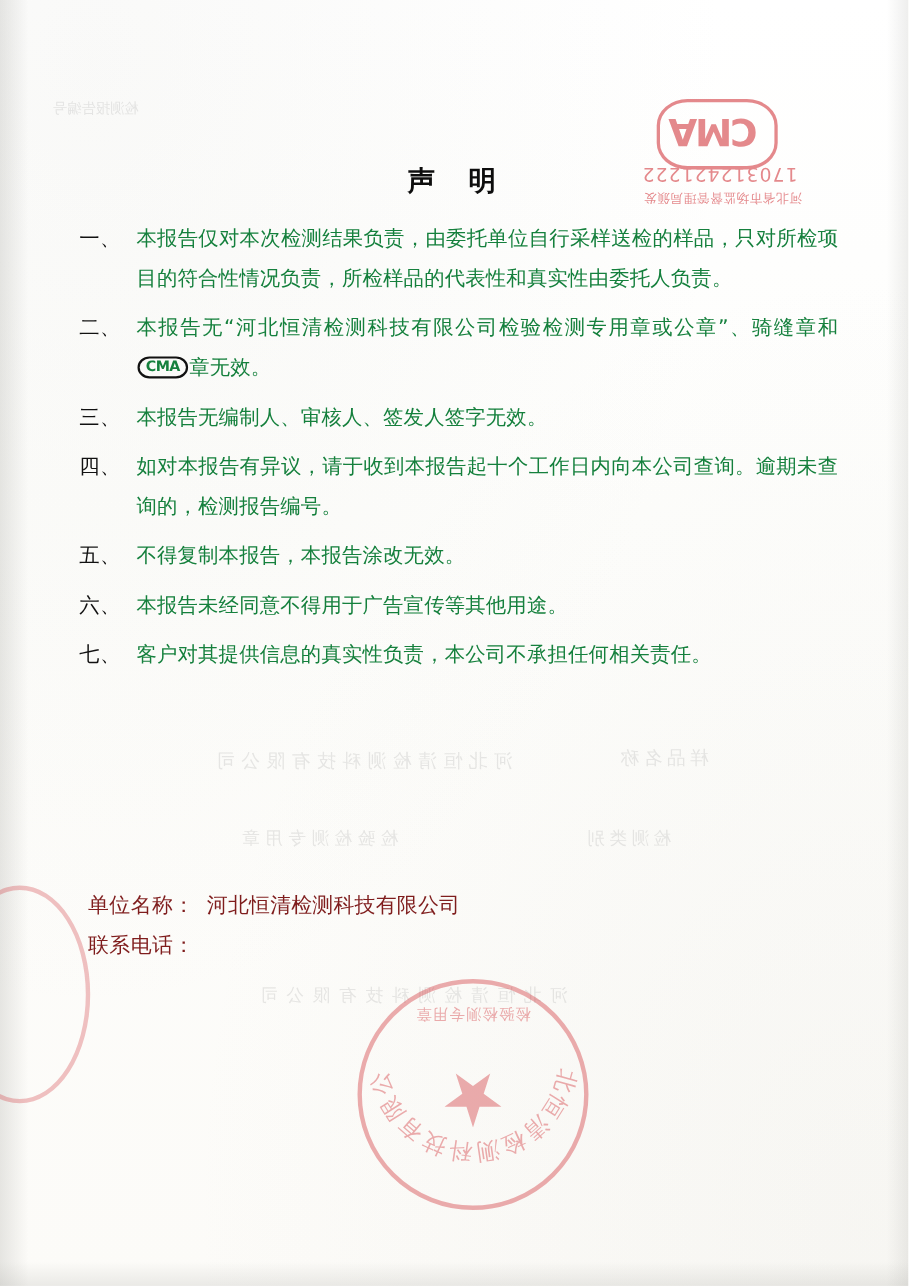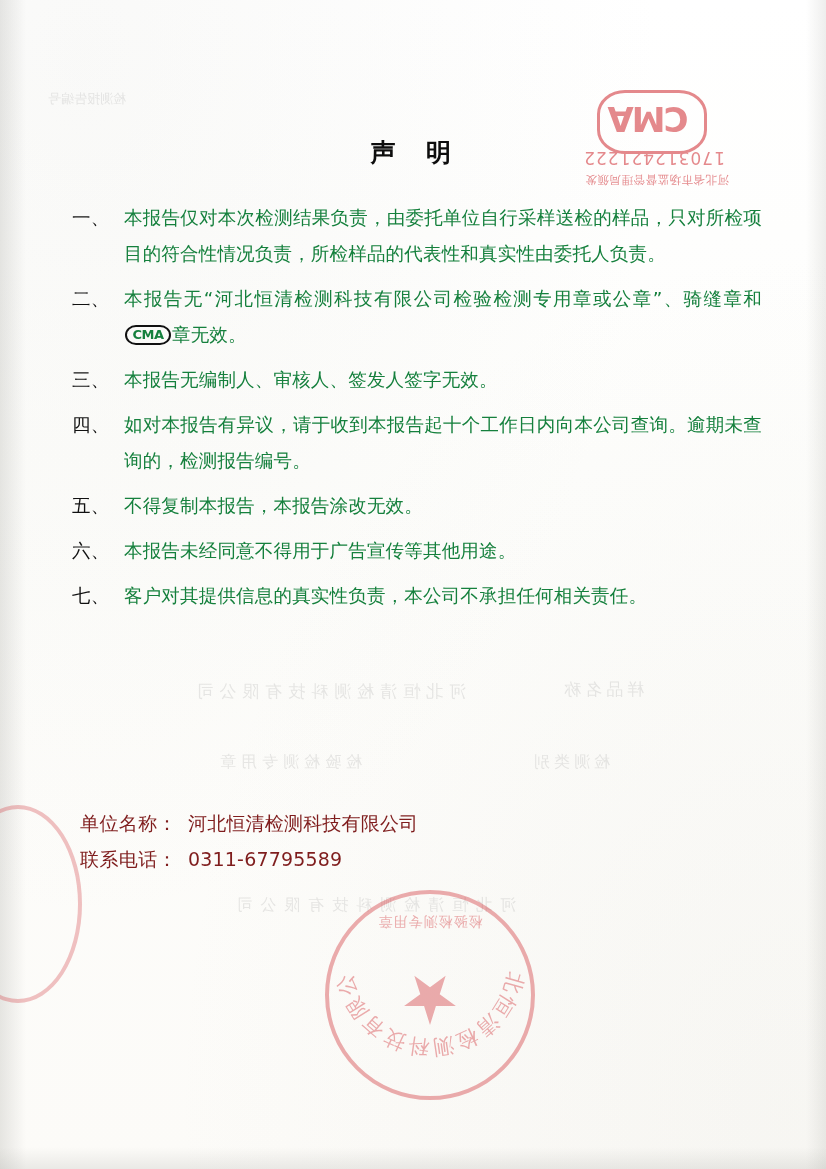--- a/index.html
+++ b/index.html
@@ -49,21 +49,21 @@
     position: absolute;
     left: 0; right: 0; bottom: 0;
     height: 22px;
     background: linear-gradient(0deg, rgba(170,170,165,0.22), rgba(255,255,255,0));
     pointer-events: none;
   }
 
   
   .doc-title {
     position: absolute;
-    top: 136px;
+    top: 148px;
     left: 0;
     width: 826px;
     text-align: center;
     font-size: 25px;
     font-weight: bold;
     letter-spacing: 0.18em;
     font-family: "DejaVu Sans", "Liberation Sans", sans-serif;
     color: #0d0d0d;
   }
   .doc-title .sp { display: inline-block; width: 26px; }
@@ -382,18 +382,17 @@
     </div>
 
     <div class="contact-row">
     </div>
 
     <div class="contact-row">
     </div>
 
     <div class="contact-row">
       <div class="contact-label">联系电话：</div>
-      <div class="contact-value">0311-67795589</div>
     </div>
 
   </div>
 
 </div>
 
 </body></html>

